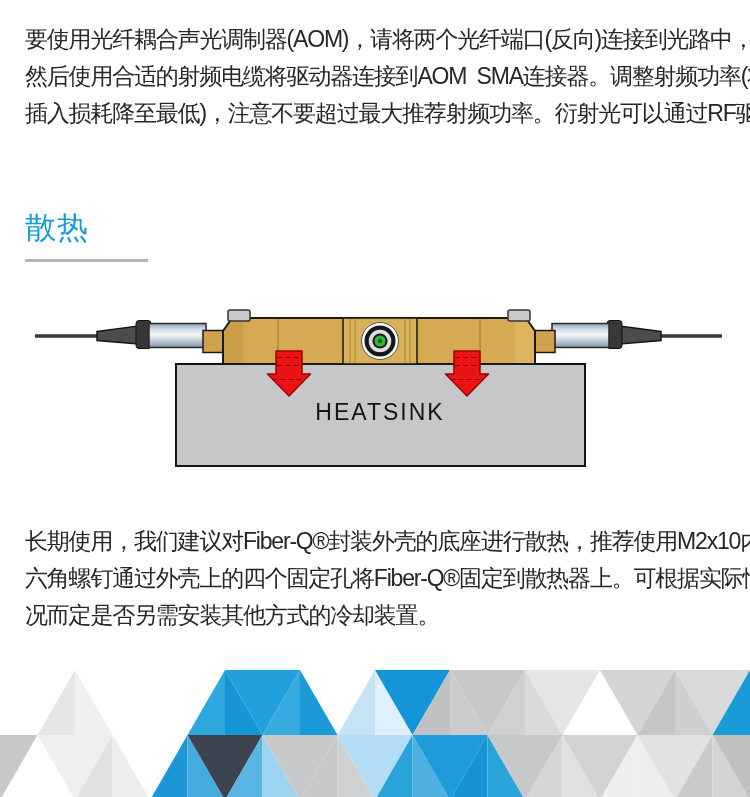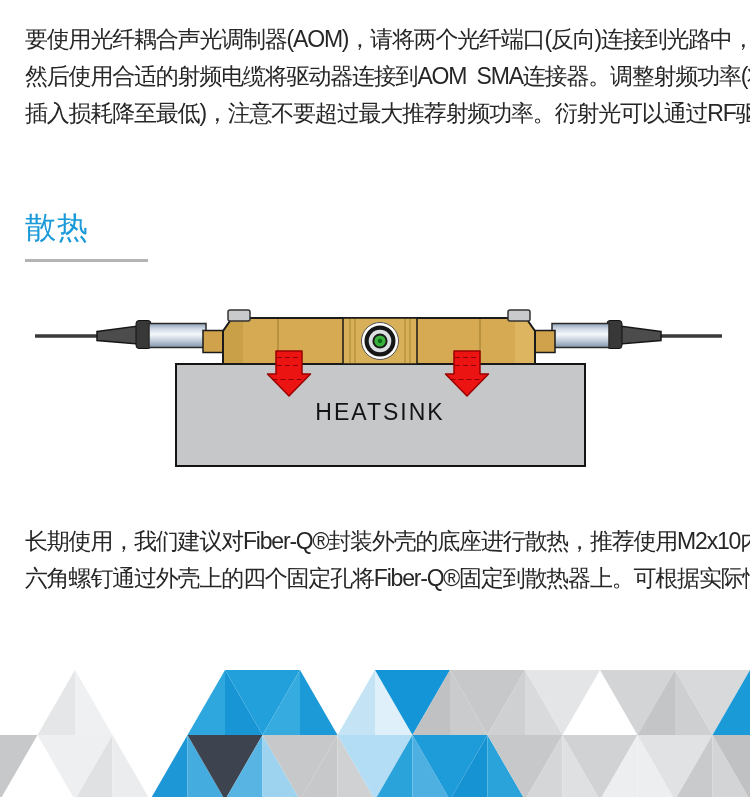--- a/index.html
+++ b/index.html
@@ -117,20 +117,21 @@
       <polygon points="454,351 480,351 480,374 488.5,374 467,396 445.5,374 454,374" style="fill:var(--arrow_red,#ec1313)" stroke="#9a0000" stroke-width="1.5" stroke-linejoin="round"></polygon>
       <line x1="455" y1="357.5" x2="479" y2="357.5" stroke="#8b0000" stroke-width="1.2" stroke-dasharray="5 3"></line>
       <line x1="455" y1="365.5" x2="479" y2="365.5" stroke="#8b0000" stroke-width="1.2" stroke-dasharray="5 3"></line>
       <line x1="450.5" y1="379.5" x2="483.5" y2="379.5" stroke="#8b0000" stroke-width="1.2" stroke-dasharray="5 3"></line>
     </g>
   </svg>
 
   <div id="cooling-paragraph" class="para">
     <div class="line">长期使用，我们建议对Fiber-Q®封装外壳的底座进行散热，推荐使用M2x10内</div>
     <div class="line">六角螺钉通过外壳上的四个固定孔将Fiber-Q®固定到散热器上。可根据实际情</div>
+    <div class="line">况而定是否另需安装其他方式的冷却装置。</div>
   </div>
 
   <svg id="footer-pattern" viewBox="0 667 750 130" aria-hidden="true">
 
     <polygon points="37.5,735 75,670 75,735" fill="#e4e6e7"></polygon>
     <polygon points="75,670 112.5,735 75,735" fill="#eef0f1"></polygon>
     <polygon points="187.5,735 225,670 225,735" fill="#2ea7df"></polygon>
     <polygon points="225,670 262.5,735 225,735" fill="#1795d5"></polygon>
     <polygon points="225,670 300,670 262.5,735" fill="#21a0db"></polygon>
     <polygon points="262.5,735 300,670 300,735" fill="#36abe0"></polygon>

